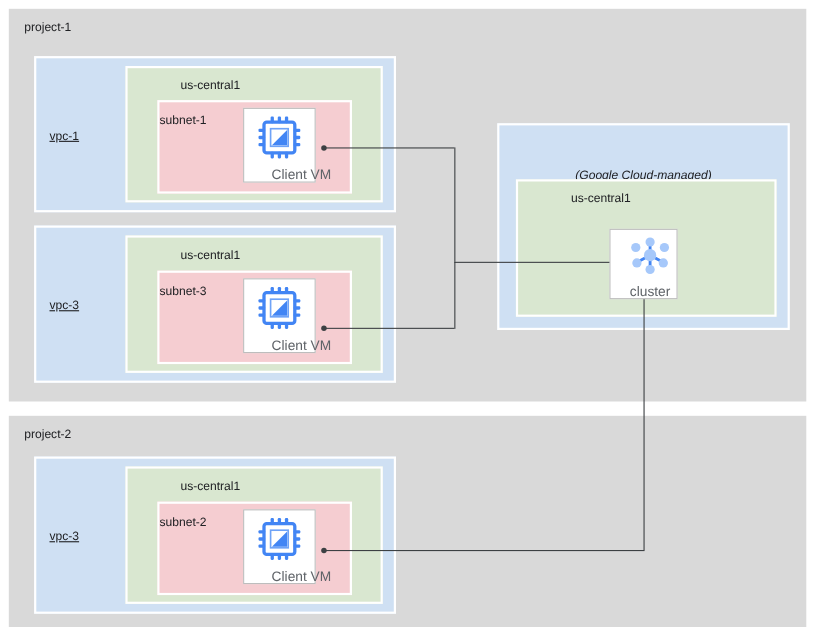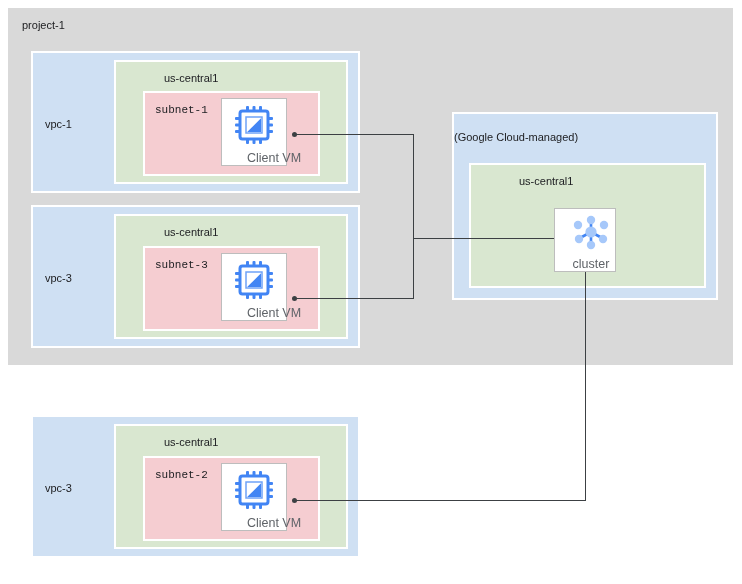--- a/index.html
+++ b/index.html
@@ -32,23 +32,23 @@
     border:2px solid #ffffff;
   }
   .lbl{
     position:absolute;
     color:#202124;
     font-size:11px;
     line-height:15px;
     white-space:pre;
   }
   .lbl-project{left:14px;top:10px;}
-  .lbl-vpc{left:12px;}
+  .lbl-vpc{left:12px;text-decoration:underline;}
   .lbl-region{left:12px;top:9px;margin-left:36px;}
-  .lbl-subnet{left:10px;top:10px;font-family:Liberation Mono, monospace;}
+  .lbl-subnet{left:0;top:10px;}
 
   
   .node{
     position:absolute;
     background:#ffffff;
     border:1px solid #bdbdbd;
     box-sizing:border-box;
     display:flex;
     flex-direction:column;
     align-items:center;
@@ -149,20 +149,23 @@
           <rect x="33" y="25" width="6" height="3" rx="1"></rect>
         </g>
         <rect x="6" y="6" width="28" height="28" rx="2.5" fill="none" stroke="#4285f4" stroke-width="3"></rect>
         <rect x="12" y="12" width="16" height="16" fill="none" stroke="#6fa3f7" stroke-width="1.5"></rect>
         <path d="M13.2 27 L27 13.2 L27 27 Z" fill="#4285f4"></path>
       </svg>
     </span>
     <span class="caption">Client VM</span>
   </div>
 
+  <div class="box project" style="left:8px;top:378px;width:725px;height:192px;">
+    <span class="lbl lbl-project">project-2</span>
+  </div>
 
   <div class="box vpc" style="left:31px;top:415px;width:329px;height:143px;">
     <span class="lbl lbl-vpc" style="top:64px;">vpc-3</span>
   </div>
   <div class="box region" style="left:114px;top:424px;width:234px;height:125px;">
     <span class="lbl lbl-region">us-central1</span>
   </div>
   <div class="box subnet" style="left:143px;top:456px;width:177px;height:85px;">
     <span class="lbl lbl-subnet">subnet-2</span>
   </div>
@@ -185,21 +188,21 @@
         </g>
         <rect x="6" y="6" width="28" height="28" rx="2.5" fill="none" stroke="#4285f4" stroke-width="3"></rect>
         <rect x="12" y="12" width="16" height="16" fill="none" stroke="#6fa3f7" stroke-width="1.5"></rect>
         <path d="M13.2 27 L27 13.2 L27 27 Z" fill="#4285f4"></path>
       </svg>
     </span>
     <span class="caption">Client VM</span>
   </div>
 
   <div class="box vpc" style="left:452px;top:112px;width:266px;height:188px;">
-    <span class="lbl" style="left:0;right:0;top:16px;width:100%;text-align:left;">(Google Cloud-managed)</span>
+    <span class="lbl" style="left:0;right:0;top:39px;width:100%;text-align:center;font-style:italic;">(Google Cloud-managed)</span>
   </div>
   <div class="box region" style="left:469px;top:163px;width:237px;height:125px;">
     <span class="lbl lbl-region">us-central1</span>
   </div>
   <div class="node cluster-node" style="left:554px;top:208px;">
     <span class="glyph">
       <svg width="38" height="36" viewBox="0 0 38 36" aria-hidden="true">
         <g stroke="#4285f4" stroke-width="2.6" stroke-linecap="round">
           <line x1="19" y1="18" x2="19" y2="7"></line>
           <line x1="19" y1="18" x2="8" y2="24"></line>

